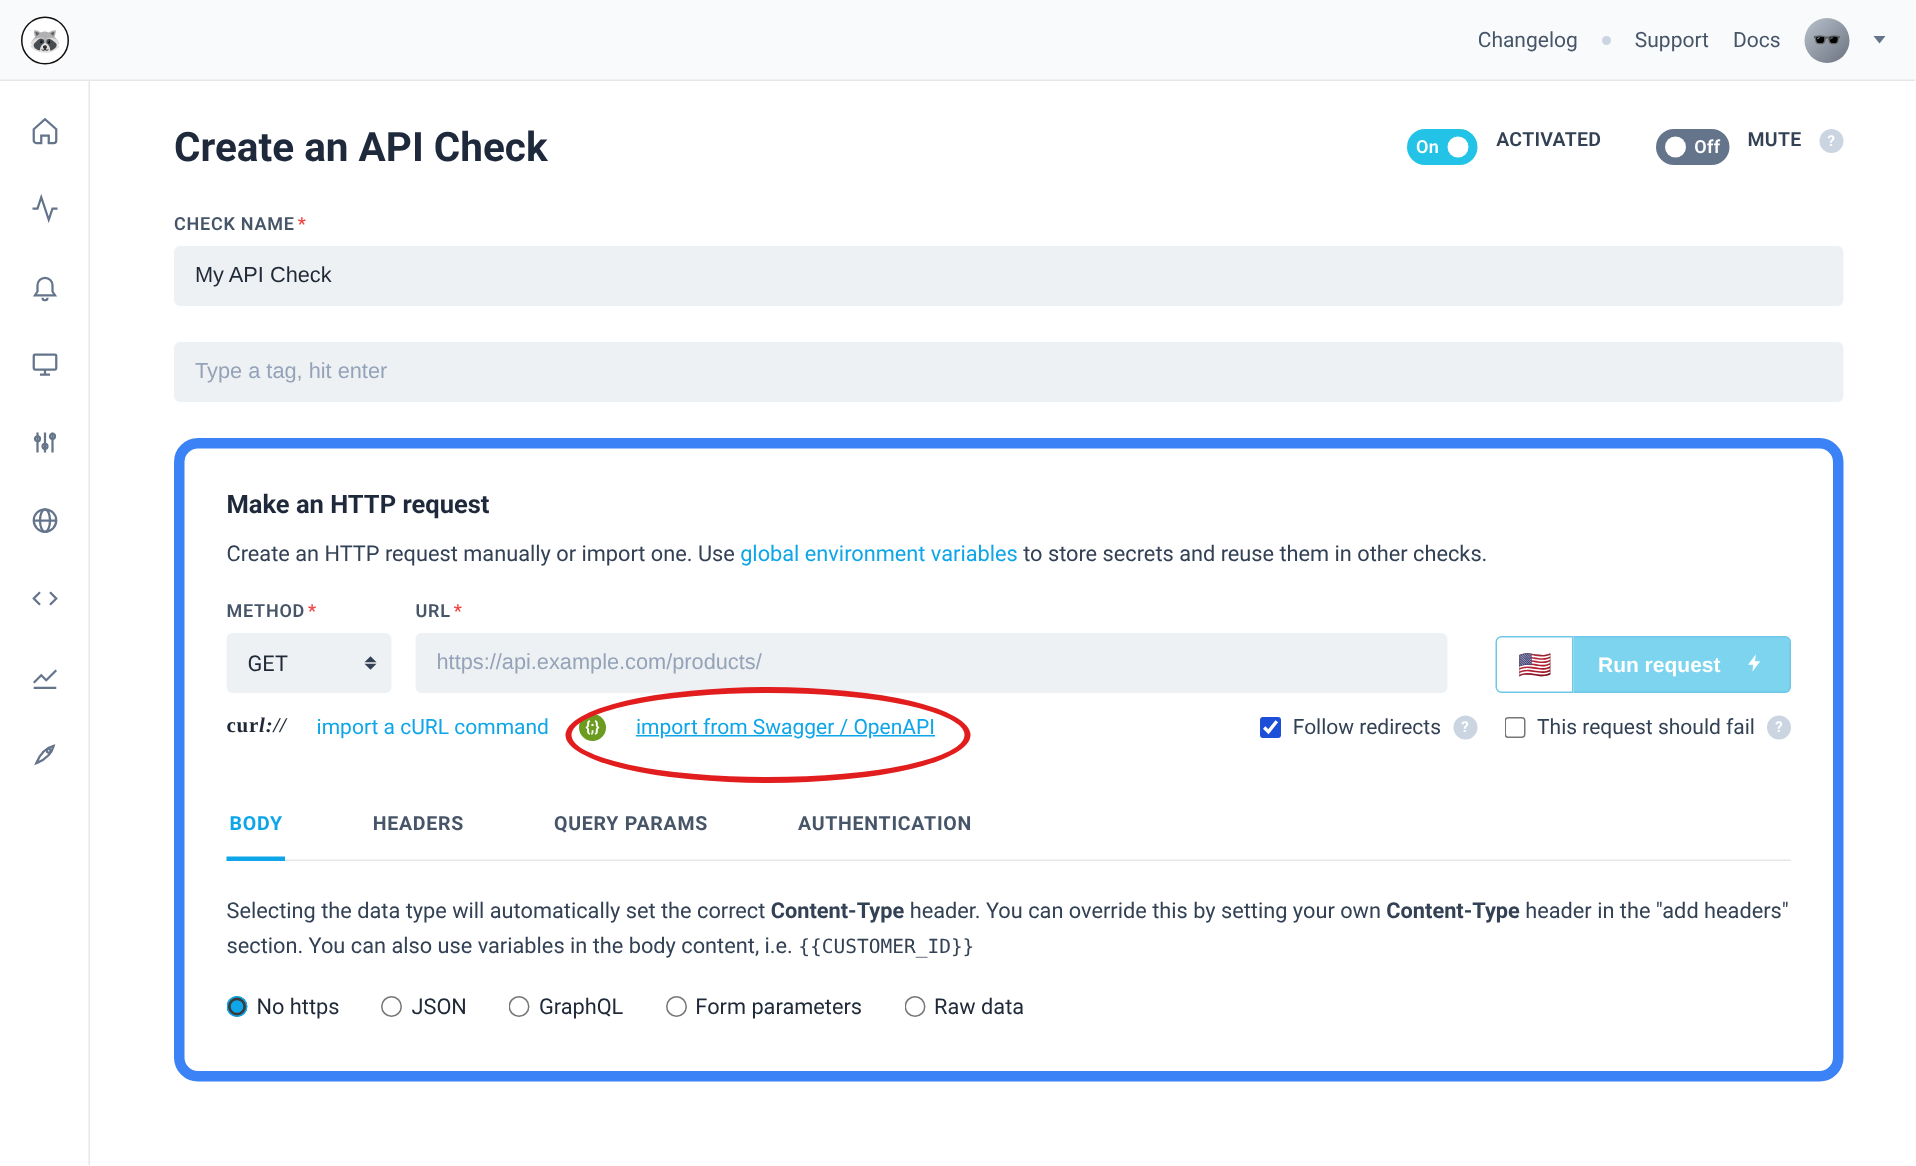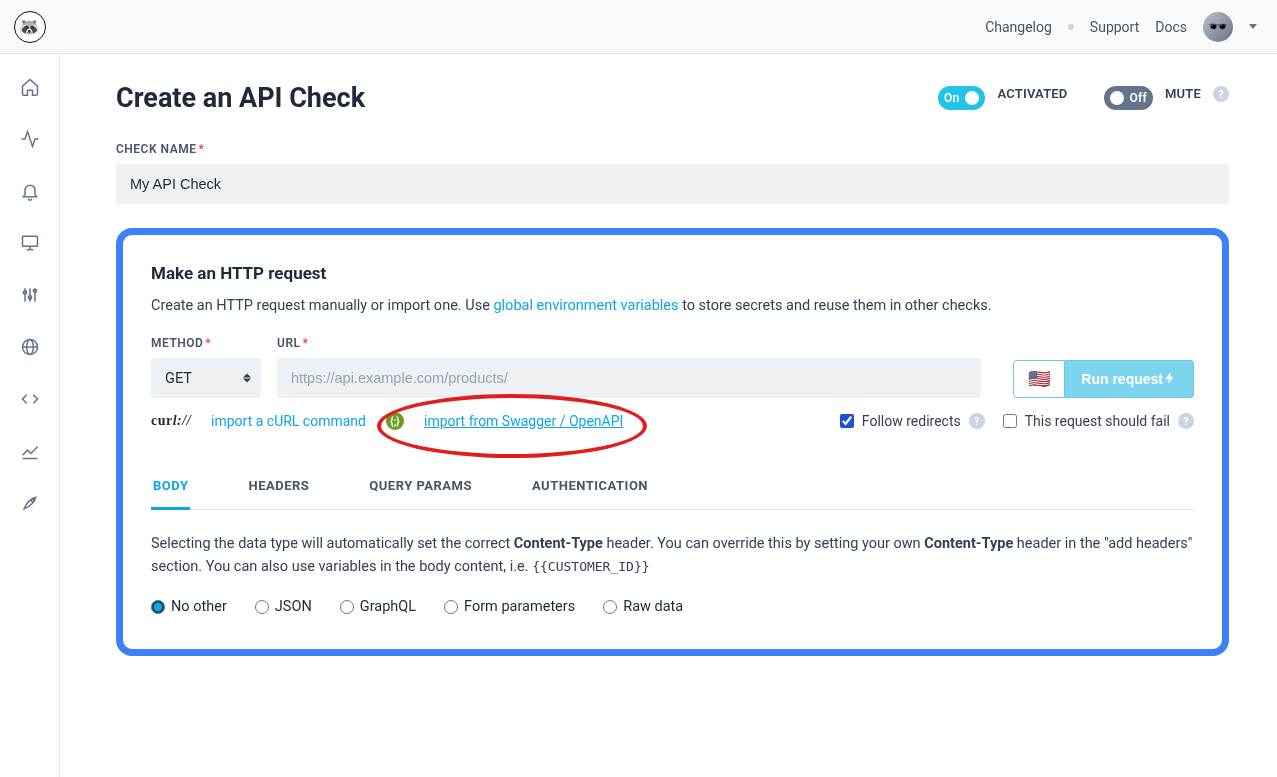--- a/index.html
+++ b/index.html
@@ -179,21 +179,21 @@
     cursor:pointer;
   }
   .run-btn {
     height: 38px;
     border: 1px solid #6ec7e6;
     background: #7cd4ef;
     color: #fff;
     border-left: none;
     border-radius: 0 4px 4px 0;
     padding: 0 16px;
-    display:flex; align-items:center; gap:0;
+    display:flex; align-items:center; gap:16px;
     font-weight:600; font-size:14px;
     cursor:pointer;
   }
   .bolt { display:inline-block; }
   .bolt svg { width:14px; height:14px; fill:#fff; }
   .import-row {
     display:flex; align-items:center; gap: 20px;
     font-size: 14px;
     position: relative;
   }
@@ -347,20 +347,21 @@
     </div>
 
     <div class="field-block">
       <label class="field-label">
         <span>CHECK NAME</span><span class="req">*</span>
       </label>
       <input class="text-input" value="My API Check" style="">
     </div>
 
     <div class="field-block">
+      <input class="text-input" placeholder="Type a tag, hit enter" style="">
     </div>
 
     <div class="card">
       <h3>Make an HTTP request</h3>
       <p class="card-desc">
         <span>Create an HTTP request manually or import one. Use </span><a class="link">global environment variables</a><span> to store secrets and reuse them in other checks.</span>
       </p>
 
       <div class="method-url-row">
         <div class="method-col">
@@ -426,21 +427,21 @@
         <div class="tab">AUTHENTICATION</div>
       </div>
 
       <p class="tab-desc">
         <span>Selecting the data type will automatically set the correct </span><strong>Content-Type</strong><span> header. You can override this by setting your own </span><strong>Content-Type</strong><span> header in the "add headers" section. You can also use variables in the body content, i.e. </span><code class="inline">{{CUSTOMER_ID}}</code>
       </p>
 
       <div class="radio-row">
         <label>
             <input type="radio" name="bt" checked="" style="">
-            <span>No other</span>
+            <span>No https</span>
           </label>
         <label>
             <input type="radio" name="bt" style="">
             <span>JSON</span>
           </label>
         <label>
             <input type="radio" name="bt" style="">
             <span>GraphQL</span>
           </label>
         <label>

